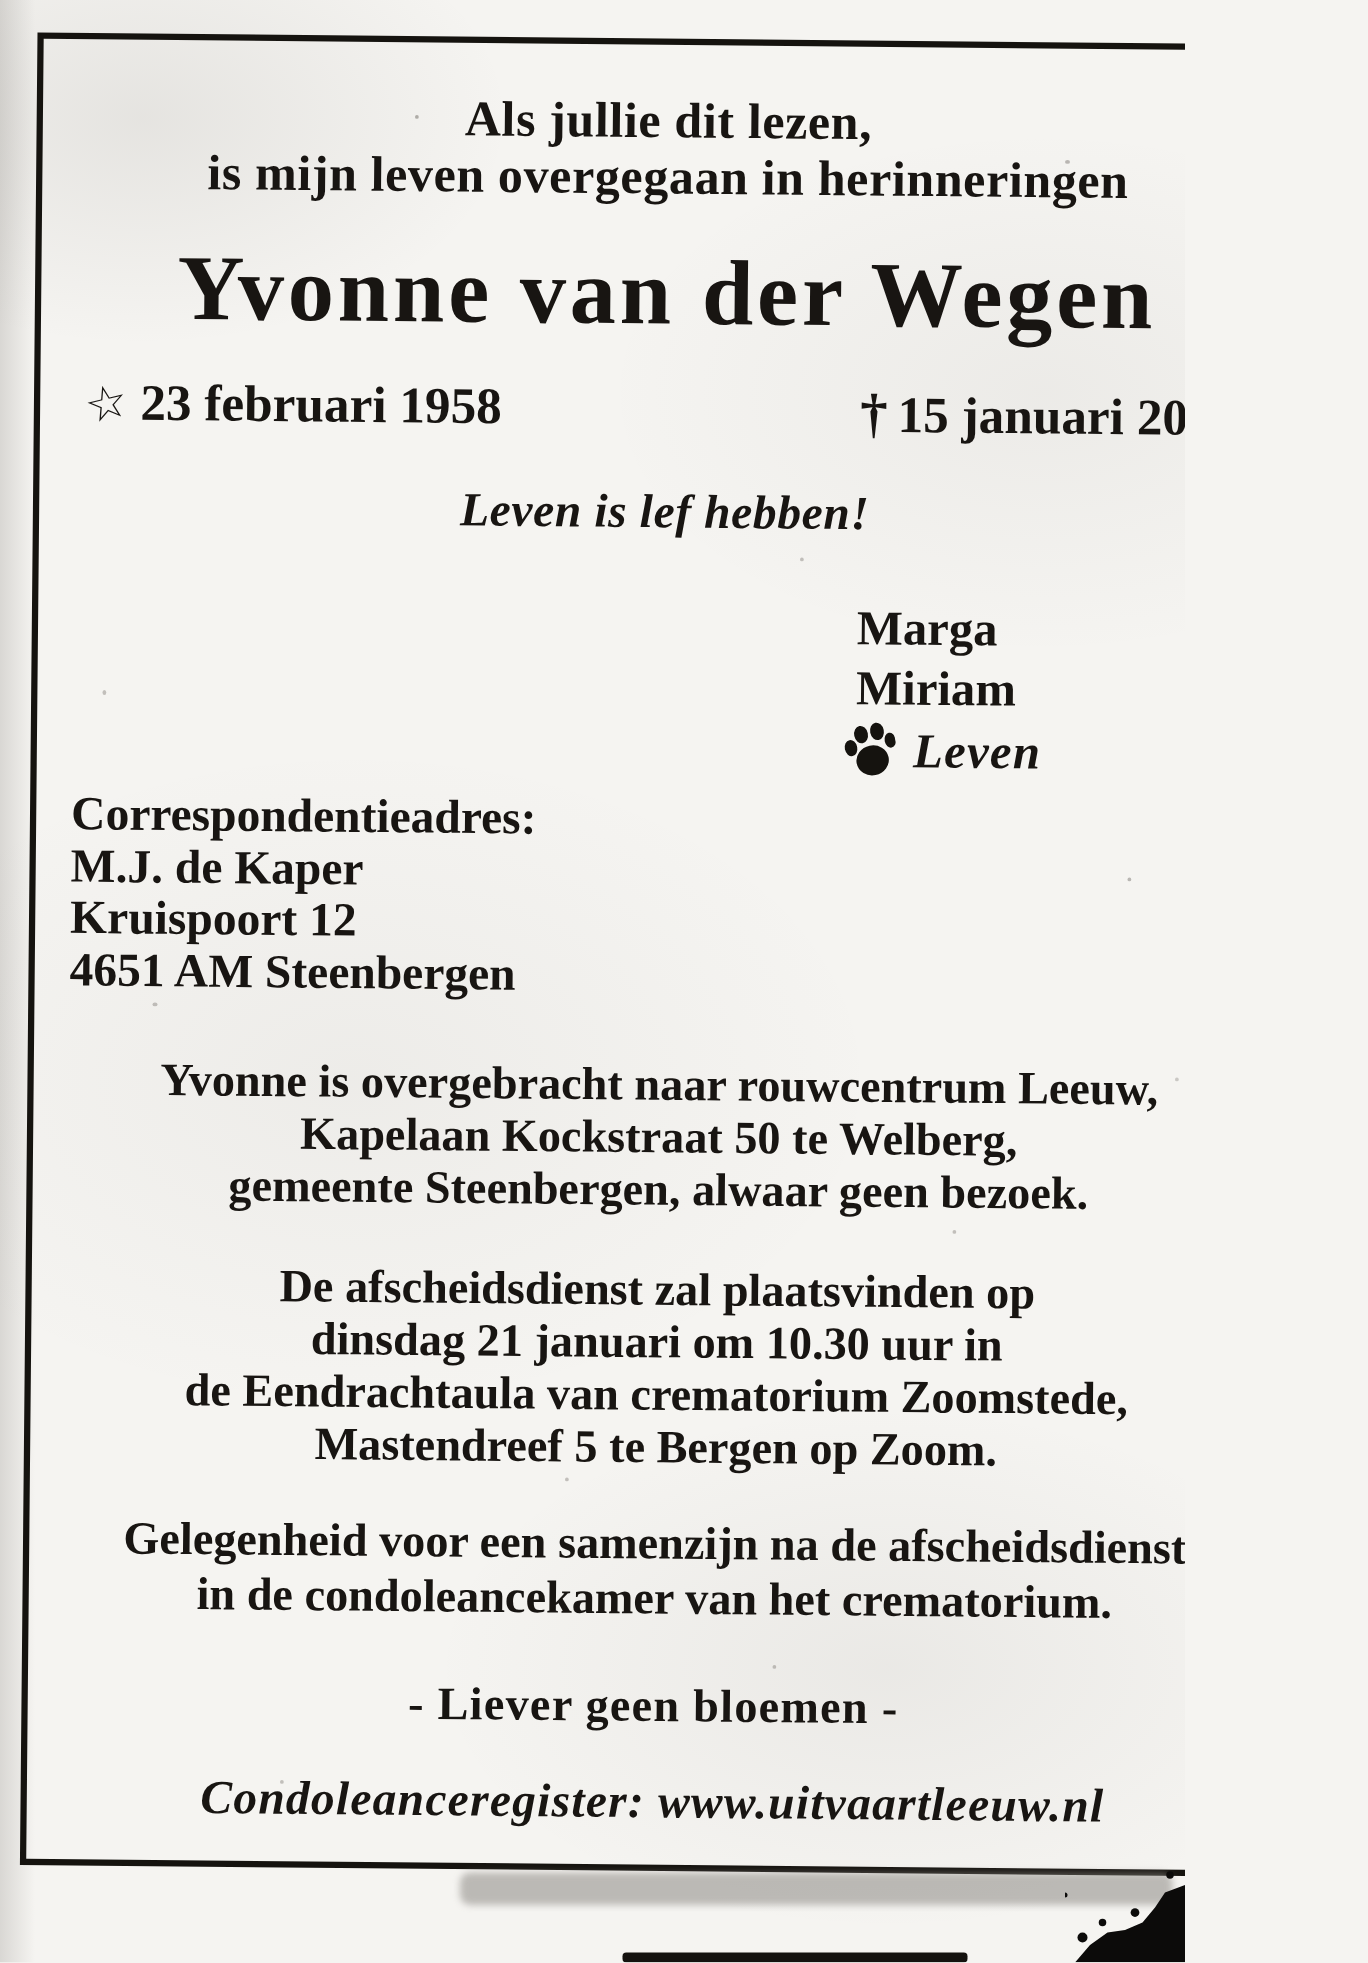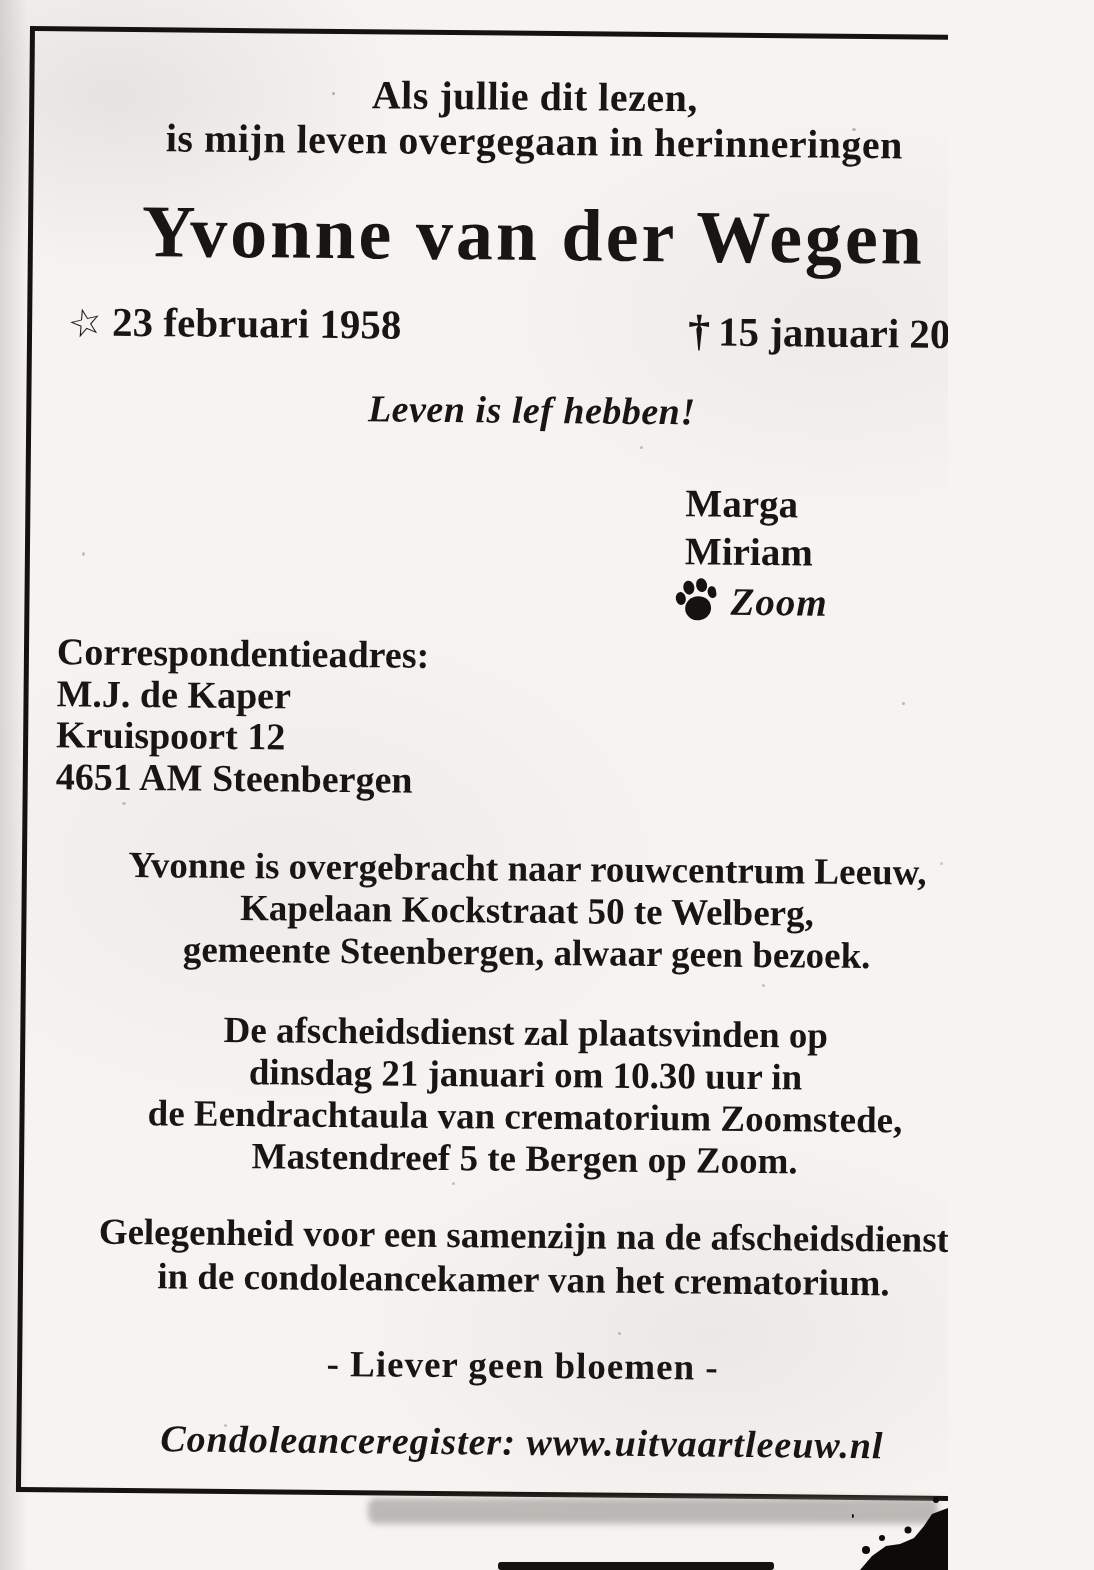--- a/index.html
+++ b/index.html
@@ -123,21 +123,21 @@
     </div>
 
     <div class="tblock pet">
       <svg class="paw" viewBox="0 0 42 46">
         <ellipse cx="21" cy="31" rx="13" ry="12" fill="#15130f"></ellipse>
         <ellipse cx="6" cy="18" rx="5" ry="6.5" fill="#15130f"></ellipse>
         <ellipse cx="16" cy="9" rx="5.5" ry="7" fill="#15130f"></ellipse>
         <ellipse cx="29" cy="9" rx="5.5" ry="7" fill="#15130f"></ellipse>
         <ellipse cx="38" cy="18" rx="4.5" ry="6" fill="#15130f"></ellipse>
       </svg>
-      <span class="pet-name">Zoom</span>
+      <span class="pet-name">Leven</span>
     </div>
 
     <div class="tblock correspondence">
       <div>Correspondentieadres:</div>
       <div>M.J. de Kaper</div>
       <div>Kruispoort 12</div>
       <div>4651 AM Steenbergen</div>
     </div>
 
     <div class="tblock centered para-1">

